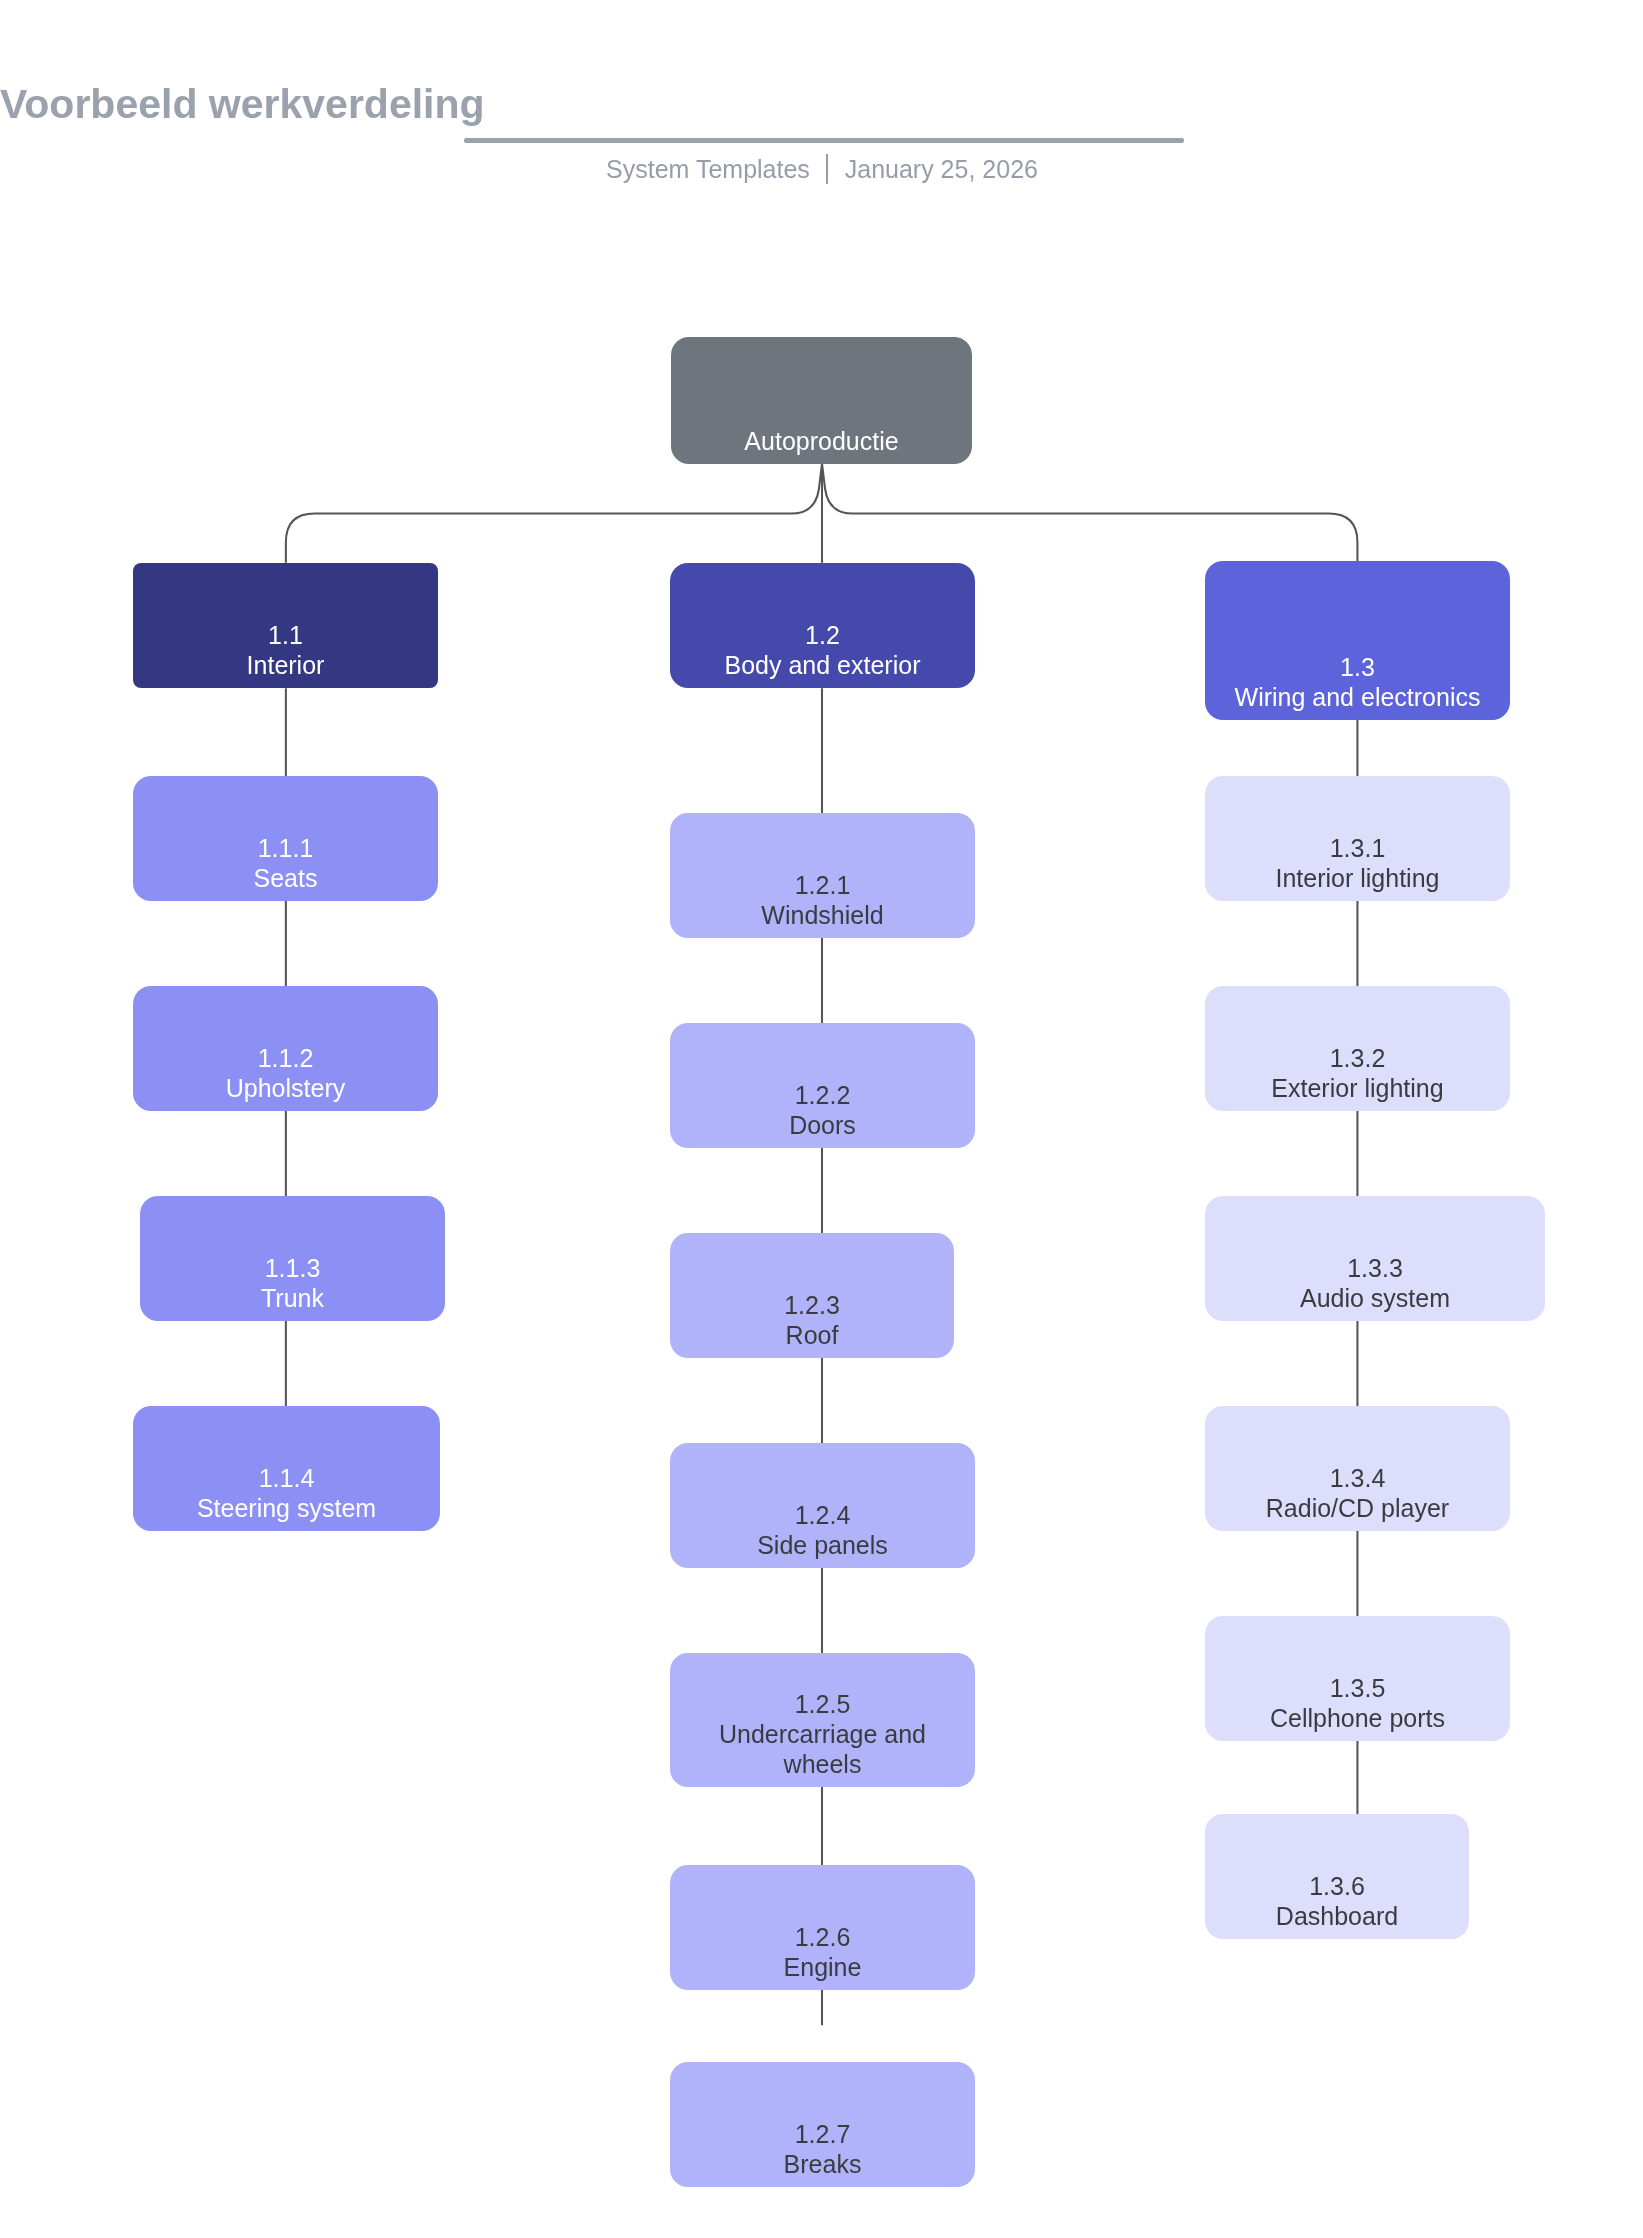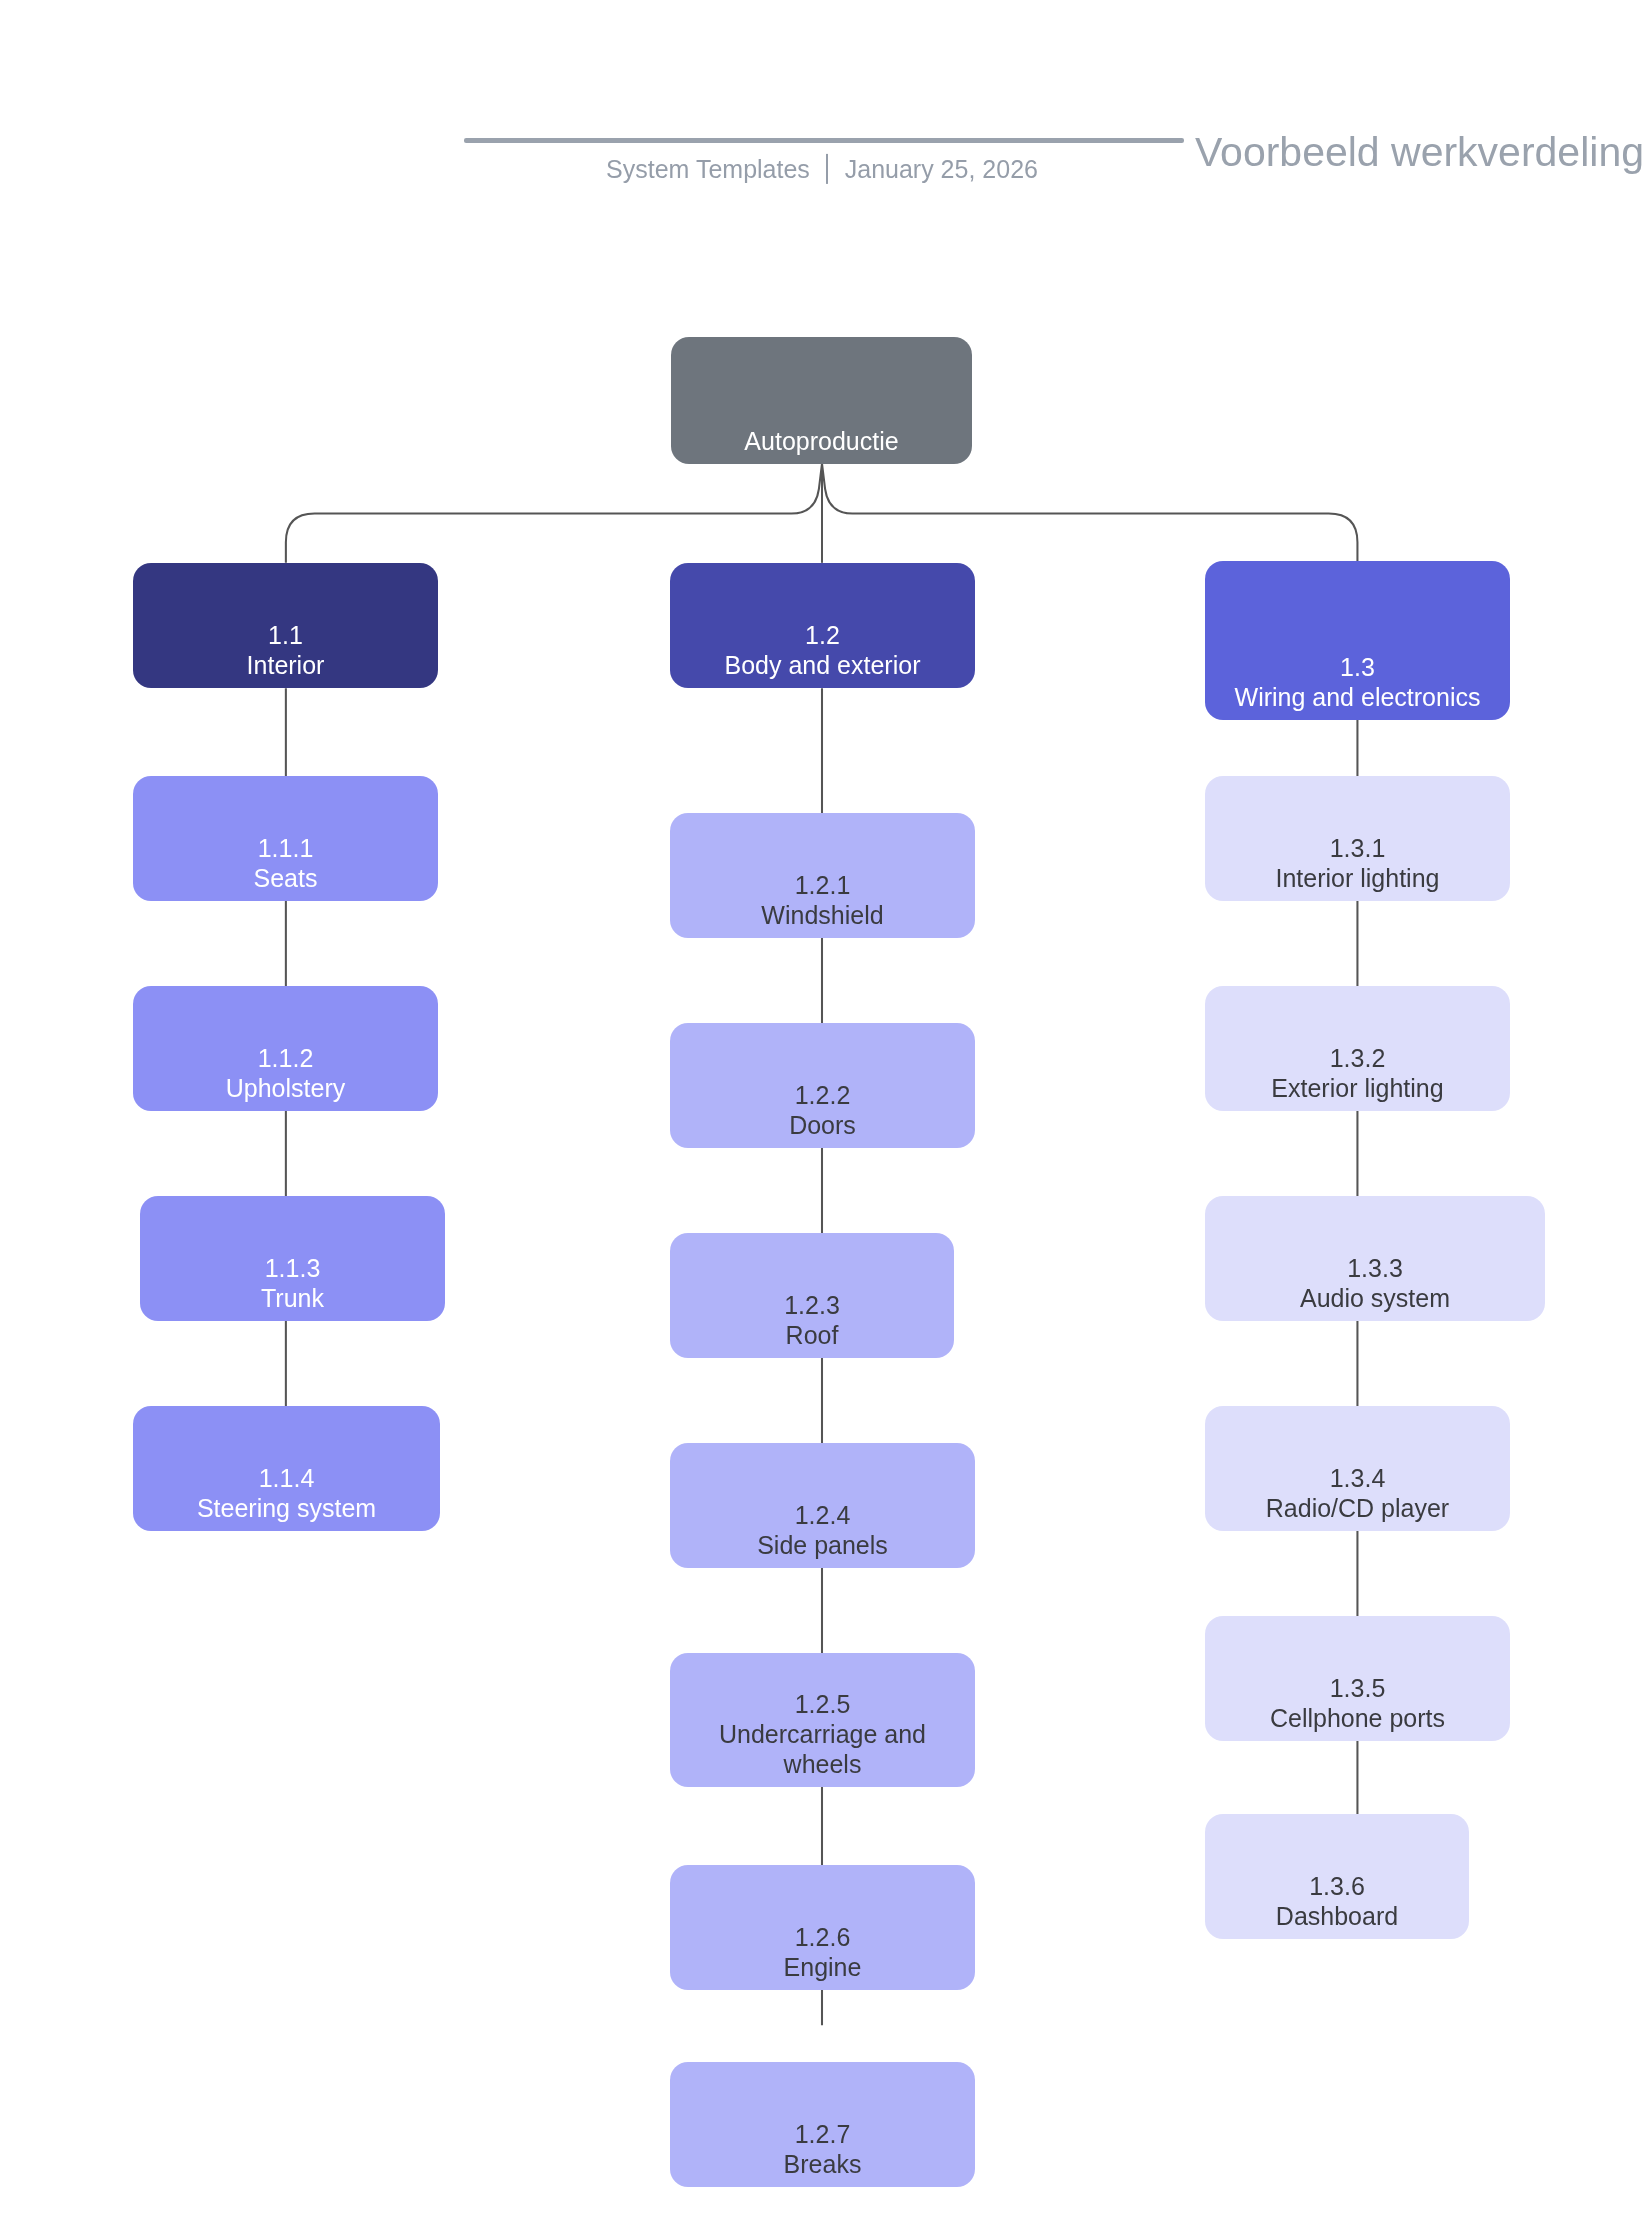--- a/index.html
+++ b/index.html
@@ -22,26 +22,25 @@
   .canvas{
     position:relative;
     width:1644px;
     height:2239px;
     background:#ffffff;
     overflow:hidden;
   }
   .title{
     position:absolute;
     top:81px; left:0; right:0;
-    text-align:right;
+    text-align:left;
     font-size:41px;
-    font-weight:400;
+    font-weight:700;
     color:var(--title-gray);
     letter-spacing:0;
-    margin-top:48px;
   }
   .title-underline{
     position:absolute;
     top:138px; left:464px;
     width:720px; height:4.8px;
     background:var(--title-gray);
     border-radius:2.1px;
   }
   .meta{
     position:absolute;
@@ -72,21 +71,21 @@
     justify-content:flex-end;
     text-align:center;
     font-size:25px;
     line-height:30px;
     padding:8px 26px;
     cursor:default;
   }
   .node .node-id{display:block;}
   .node .node-label{display:block;}
   .fill-root{background:var(--root-fill);color:var(--light-text);}
-  .fill-l1-c1{background:var(--l1-c1);color:var(--light-text);}
+  .fill-l1-c1{background:var(--l1-c1);color:var(--light-text);border-radius:8px;}
   .fill-l1-c2{background:var(--l1-c2);color:var(--light-text);}
   .fill-l1-c3{background:var(--l1-c3);color:var(--light-text);}
   .fill-l2-c1{background:var(--l2-c1);color:var(--light-text);}
   .fill-l2-c2{background:var(--l2-c2);color:var(--dark-text);margin-top:37px;}
   .fill-l2-c3{background:var(--l2-c3);color:var(--dark-text);}
 </style>
 </head>
 <body>
 
 <div class="canvas">

